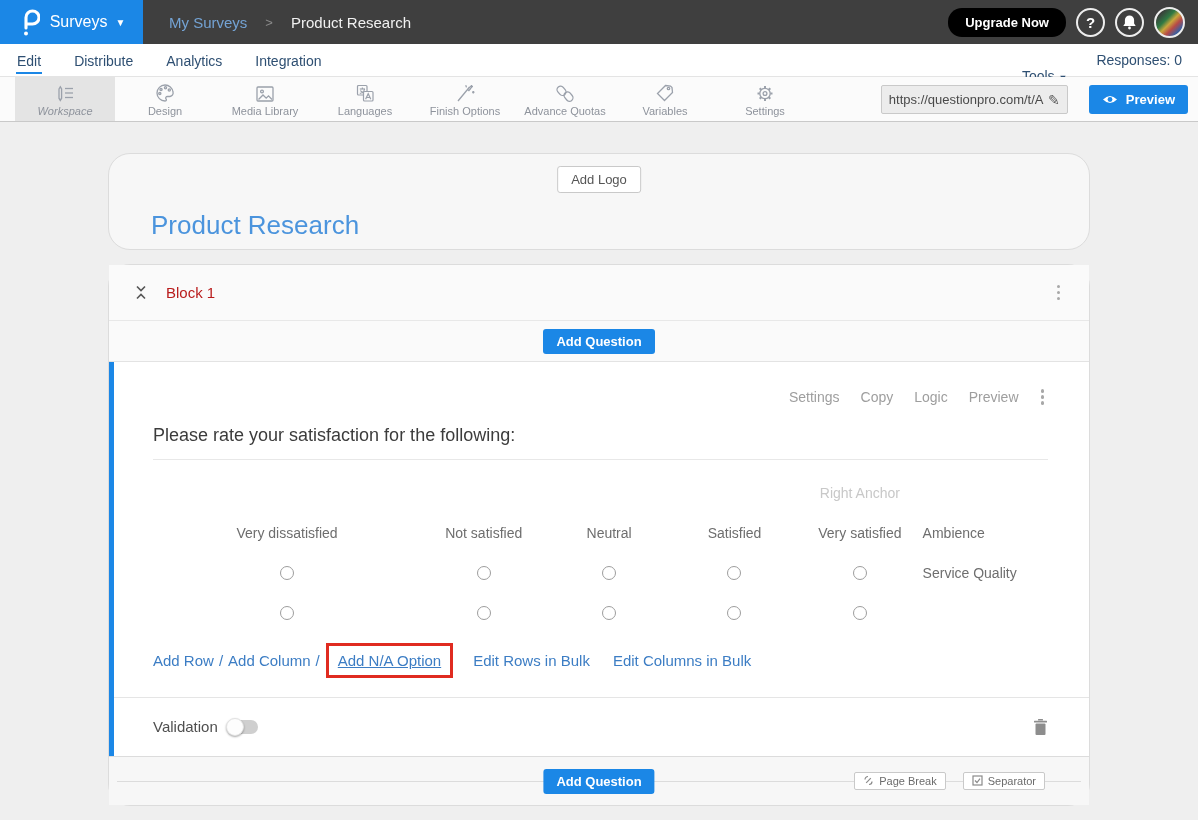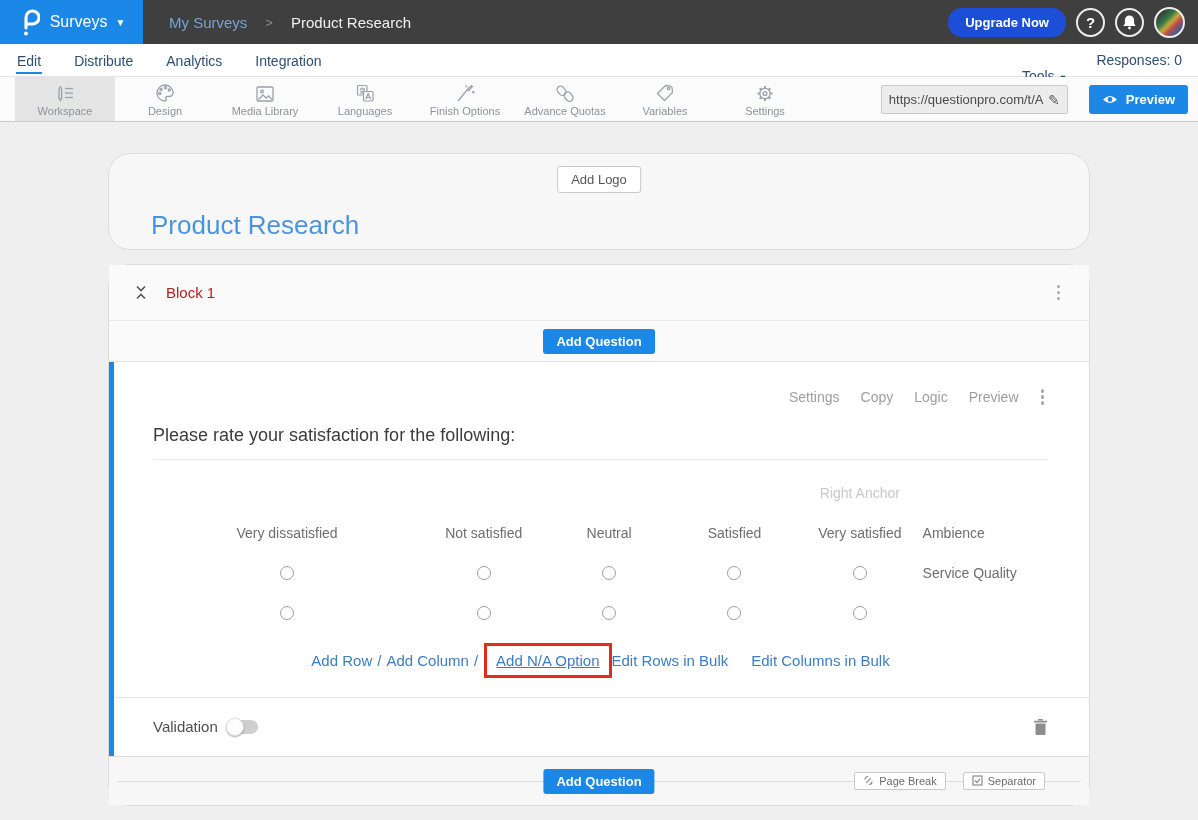--- a/index.html
+++ b/index.html
@@ -12,21 +12,21 @@
   .logo-block { width:143px; height:44px; background:#1b87e6; display:flex;
                 align-items:center; justify-content:center; gap:10px; cursor:pointer; }
   .logo-mark { width:22px; height:28px; position:relative; }
   .brand-name { color:#fff; font-size:16px; }
   .caret { color:#fff; font-size:10px; margin-left:-2px; }
   .breadcrumb { margin-left:26px; display:flex; align-items:center; gap:18px; font-size:15px;justify-content:center; }
   .crumb-link { color:#74a3d4; cursor:pointer; }
   .crumb-sep { color:#8a8a8a; font-size:13px; }
   .crumb-current { color:#f1f1f1; }
   .topbar-right { margin-left:auto; display:flex; align-items:center; gap:10px; padding-right:13px; }
-  .upgrade { background:#1d4ed8; color:#fff; font-weight:bold; font-size:13px;
+  .upgrade { background:#000000; color:#fff; font-weight:bold; font-size:13px;
              padding:7px 17px; border-radius:14px; border:none; cursor:pointer; }
   .circle-icon { width:29px; height:29px; border:2px solid #ededed; border-radius:50%;
                  display:flex; align-items:center; justify-content:center; cursor:pointer;
                  color:#fff; font-weight:bold; font-size:15px; }
   .avatar { width:31px; height:31px; border:2px solid #ededed; border-radius:50%; cursor:pointer;
             background:linear-gradient(135deg,#3a3a3a 15%,#2f7a44 38%,#c9a53c 52%,#b84a46 66%,#3f5f9e 82%,#303030 100%); }
 
   
   .subnav { height:33px; background:#fff; border-bottom:1px solid #e4e4e4; display:flex;
             align-items:center; padding:0 16px; font-size:14px; color:#2e4f72; }
@@ -35,21 +35,21 @@
   .subnav-right { margin-left:auto; display:flex; gap:29px; align-items:center; }
   .tools-dd { cursor:pointer;margin-top:32px; }
   .tools-dd .dd-caret { font-size:9px; }
 
   
   .toolbar { height:45px; background:#fbfbfb; border-bottom:1px solid #c9c9c9;
              display:flex; align-items:stretch; position:relative; }
   .tool-spacer { width:15px; }
   .tool-item { width:100px; display:flex; flex-direction:column; align-items:center;
                justify-content:center; gap:1px; cursor:pointer; }
-  .tool-item.active { background:#e4e4e4; }
+  .tool-item.active { background:#e4e4e4;font-style:italic; }
   .tool-label { font-size:11px; color:#8e939c; white-space:nowrap; }
   .tool-ic { height:22px; display:flex; align-items:flex-end; }
   .toolbar-right { position:absolute; right:10px; top:8px; display:flex; gap:21px; align-items:center; }
   .url-box { width:187px; height:29px; background:#ececec; border:1px solid #c9c9c9; border-radius:2px;
              display:flex; align-items:center; padding:0 7px; font-size:13px; color:#4a4a4a; cursor:text; }
   .url-text { flex:1; overflow:hidden; white-space:nowrap; }
   .url-pencil { color:#555; font-size:14px; cursor:pointer; }
   .preview-btn { background:#1b87e6; color:#fff; height:29px; padding:0 13px; border:none; border-radius:3px;
                  font-size:13px; font-weight:bold; display:flex; align-items:center; gap:8px; cursor:pointer; }
 
@@ -80,22 +80,22 @@
   .q-title { font-size:18px; color:#3c3c3c; margin-top:16px; cursor:text; }
   .q-divider { border-top:1px solid #e8e8e8; margin-top:13px; }
 
   .matrix { display:grid; grid-template-columns:268px repeat(5,1fr); margin-top:13px; }
   .mcell { display:flex; align-items:center; justify-content:center; height:40px; font-size:14px; }
   .anchor { color:#c8c8c8; cursor:pointer; }
   .colhead { color:#6e6e6e; cursor:text; }
   .rowlabel { justify-content:flex-start; color:#6e6e6e; cursor:text; }
   .radio { width:14px; height:14px; border:1px solid #9d9d9d; border-radius:50%; background:#fff; cursor:pointer; }
 
-  .links-row { display:flex; justify-content:center; align-items:center; margin-top:6px;
-               font-size:15px; min-height:44px; }
+  .links-row { display:flex; justify-content:flex-start; align-items:center; margin-top:6px;
+               font-size:15px; min-height:44px;gap:20px; }
   .links-left { display:flex; align-items:center; }
   .link { color:#3c7dc4; cursor:pointer; }
   .slash { color:#3c7dc4; margin:0 5px; }
   .na-wrap { border:3px solid #e02b20; padding:6px 9px; margin-left:1px; }
   .na-link { text-decoration:underline; }
   .bulk { display:flex; gap:23px; }
 
   .validation-row { border-top:1px solid #e5e5e5; margin:14px -41px 0 -39px; padding:0 41px 0 39px;
                     height:59px; display:flex; align-items:center; }
   .validation-label { font-size:15px; color:#4f4f4f; }

